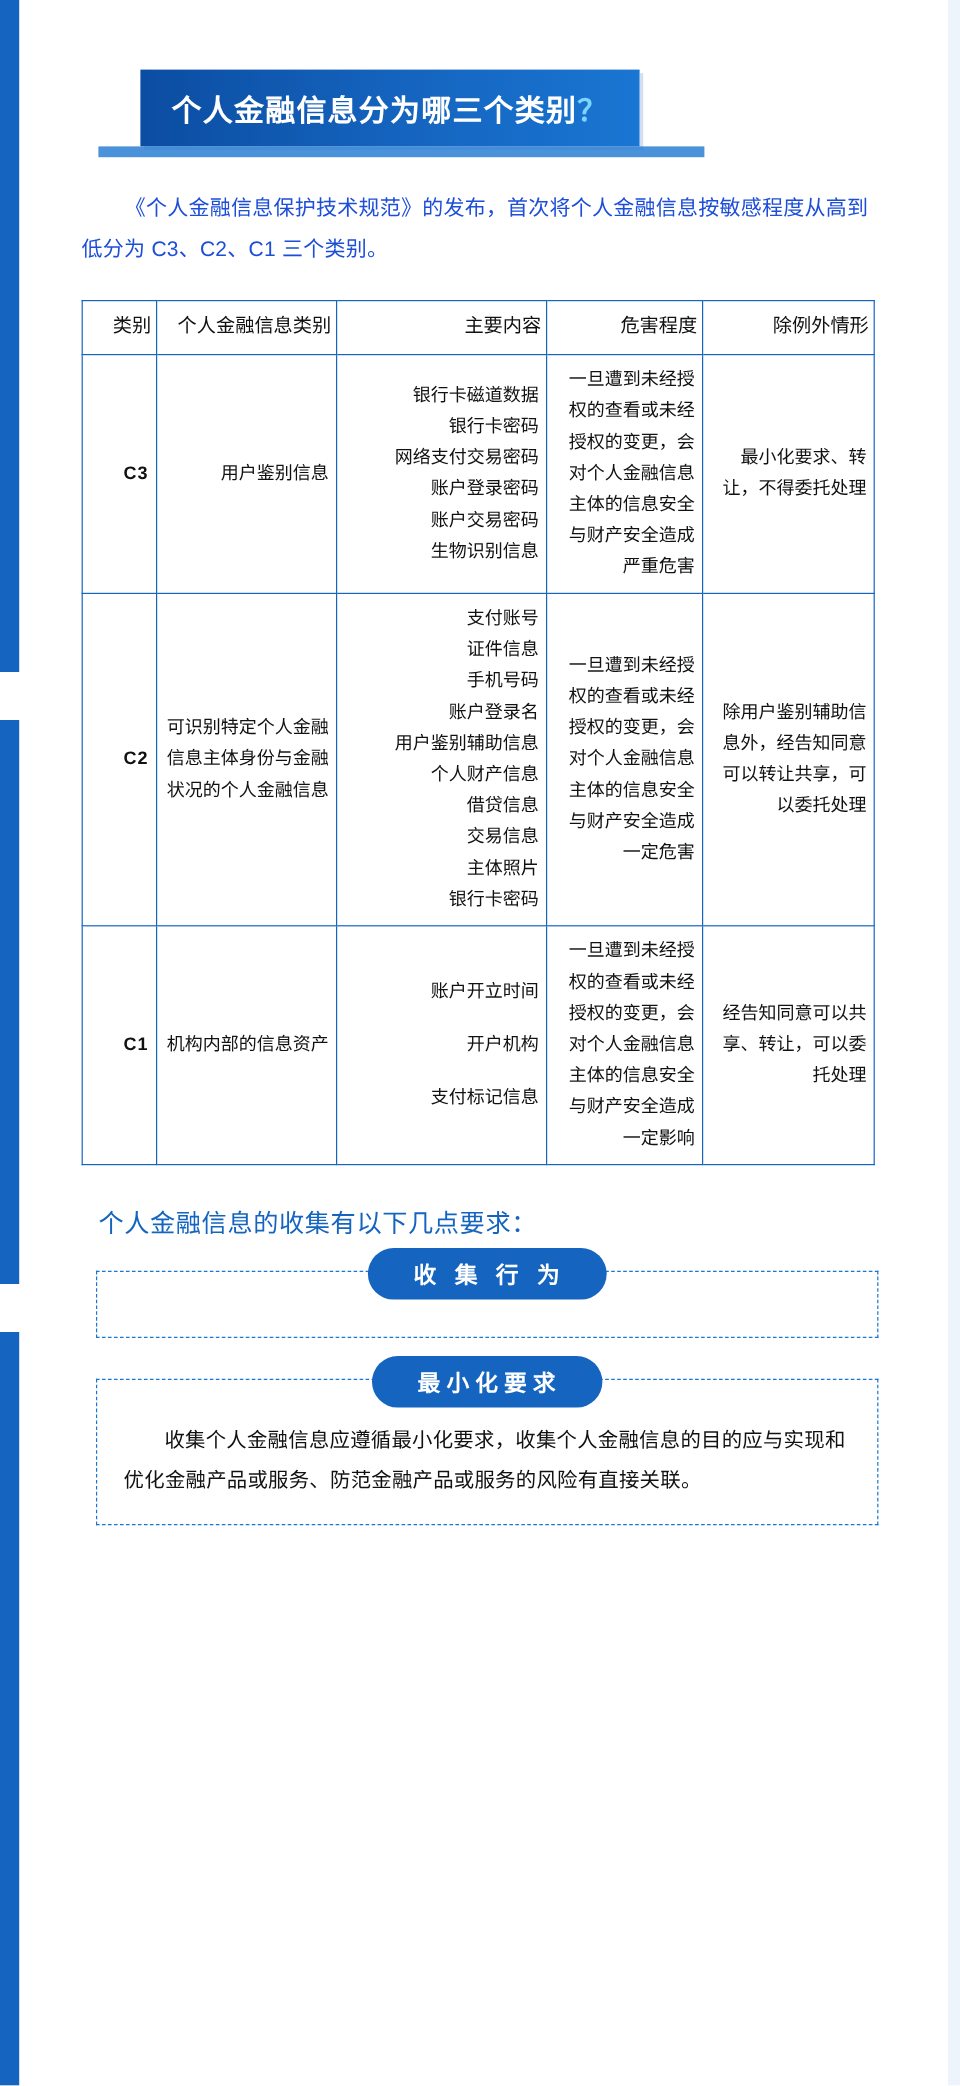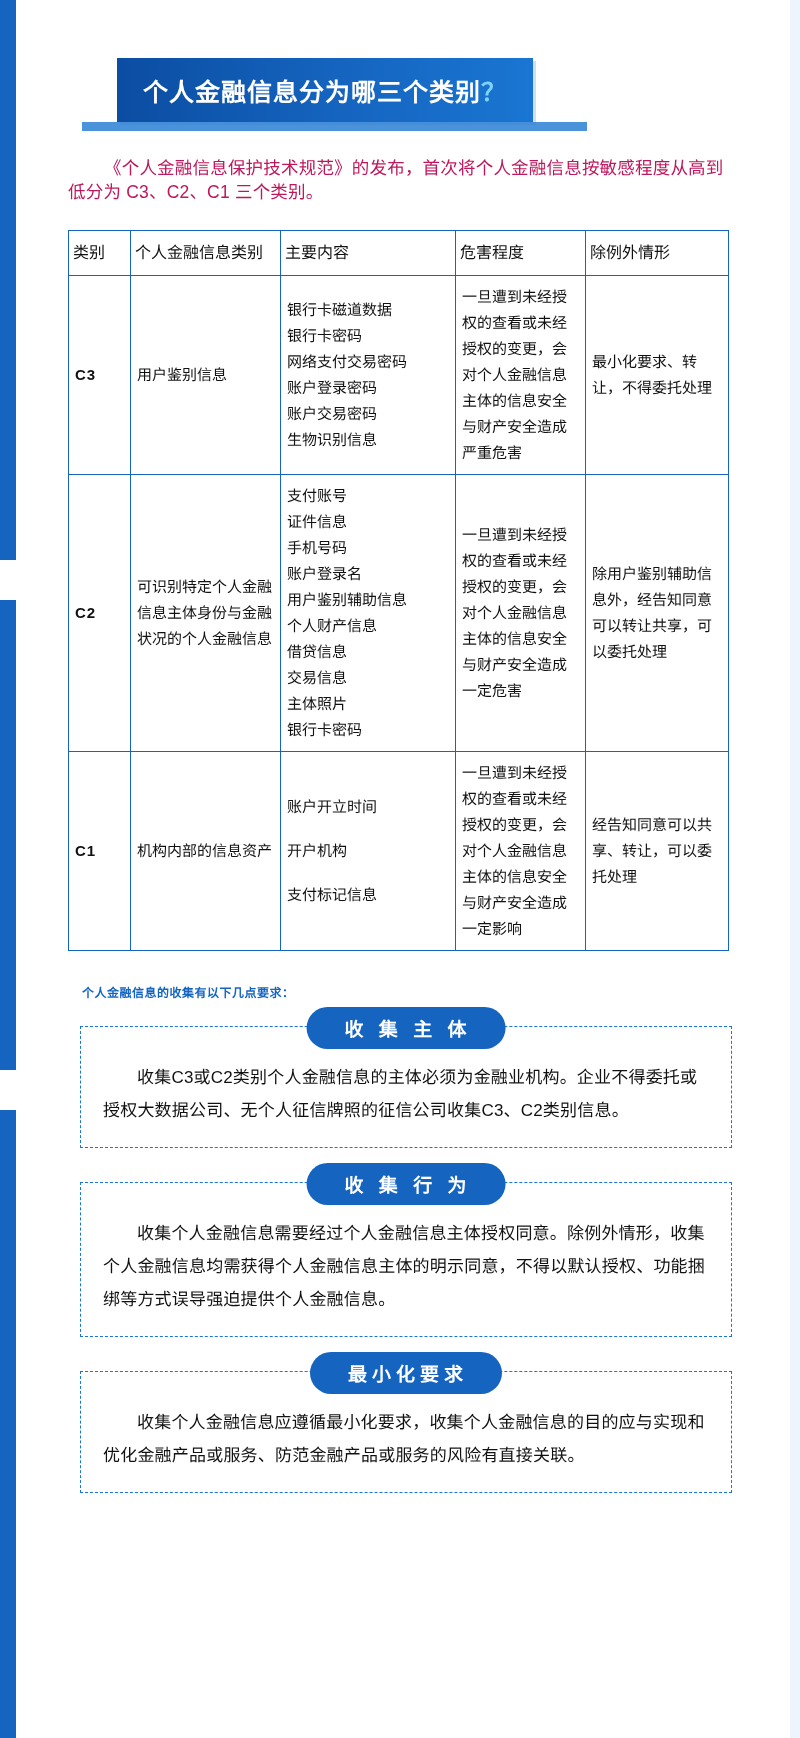--- a/index.html
+++ b/index.html
@@ -78,39 +78,39 @@
     bottom: -9px;
     width: 505px;
     height: 9px;
     background: #2a7fd4;
     opacity: 0.85;
   }
 
   
   .intro {
     font-size: 17.5px;
-    line-height: 24px;
-    color: #be185d;
+    line-height: 34px;
+    color: #1d4ed8;
     margin: 0 18px 26px 18px;
     text-indent: 36px;
     letter-spacing: 0.2px;
   }
 
   
   table.cls-table {
     border-collapse: collapse;
     width: 660px;
     margin: 0 18px 0 18px;
     table-layout: fixed;
   }
   table.cls-table th,
   table.cls-table td {
     border: 1px solid #1565c0;
     vertical-align: middle;
-    text-align: left;
+    text-align: right;
     font-size: 15px;
     line-height: 26px;
     color: #111111;
     padding: 8px 6px;
   }
   table.cls-table th {
     font-weight: normal;
     font-size: 16px;
     padding: 9px 4px;
   }
@@ -129,22 +129,22 @@
     line-height: 27px;
   }
   .cell-center-block {
     line-height: 30px;
   }
 
   
   .sub-heading {
     margin: 32px 18px 26px 32px;
     color: #1565c0;
-    font-size: 12px;
-    font-weight: bold;
+    font-size: 21px;
+    font-weight: normal;
     letter-spacing: 0.5px;
   }
 
   
   .req-block {
     position: relative;
     margin: 0 18px 34px 30px;
     border: 1.5px dashed #1976d2;
     padding: 34px 22px 20px 22px;
     background: #ffffff;
@@ -255,28 +255,23 @@
             <span>支付标记信息</span>
           </td>
           <td class="cell-justify">一旦遭到未经授权的查看或未经授权的变更，会对个人金融信息主体的信息安全与财产安全造成一定影响</td>
           <td class="cell-center-block">经告知同意可以共享、转让，可以委托处理</td>
         </tr>
       </tbody>
     </table>
 
     <div class="sub-heading">个人金融信息的收集有以下几点要求：</div>
 
-    <div class="req-block first">
-      <div class="req-pill">收 集 主 体</div>
-      <div class="req-text">收集C3或C2类别个人金融信息的主体必须为金融业机构。企业不得委托或授权大数据公司、无个人征信牌照的征信公司收集C3、C2类别信息。</div>
-    </div>
 
     <div class="req-block">
       <div class="req-pill">收 集 行 为</div>
-      <div class="req-text">收集个人金融信息需要经过个人金融信息主体授权同意。除例外情形，收集个人金融信息均需获得个人金融信息主体的明示同意，不得以默认授权、功能捆绑等方式误导强迫提供个人金融信息。</div>
     </div>
 
     <div class="req-block">
       <div class="req-pill">最小化要求</div>
       <div class="req-text">收集个人金融信息应遵循最小化要求，收集个人金融信息的目的应与实现和优化金融产品或服务、防范金融产品或服务的风险有直接关联。</div>
     </div>
 
   </div>
 </div>
 

